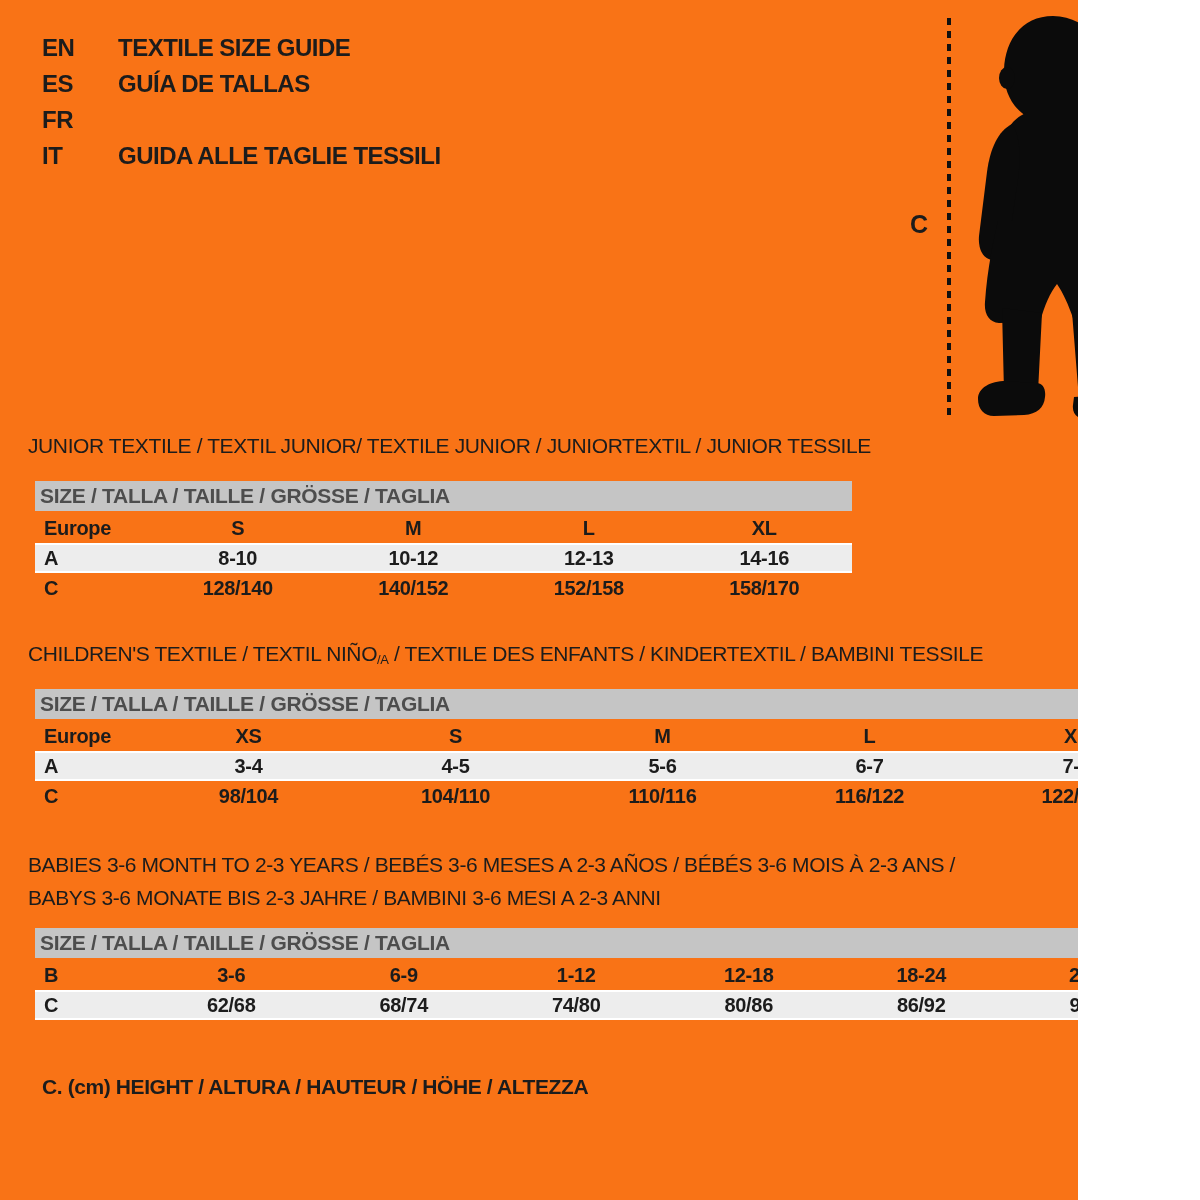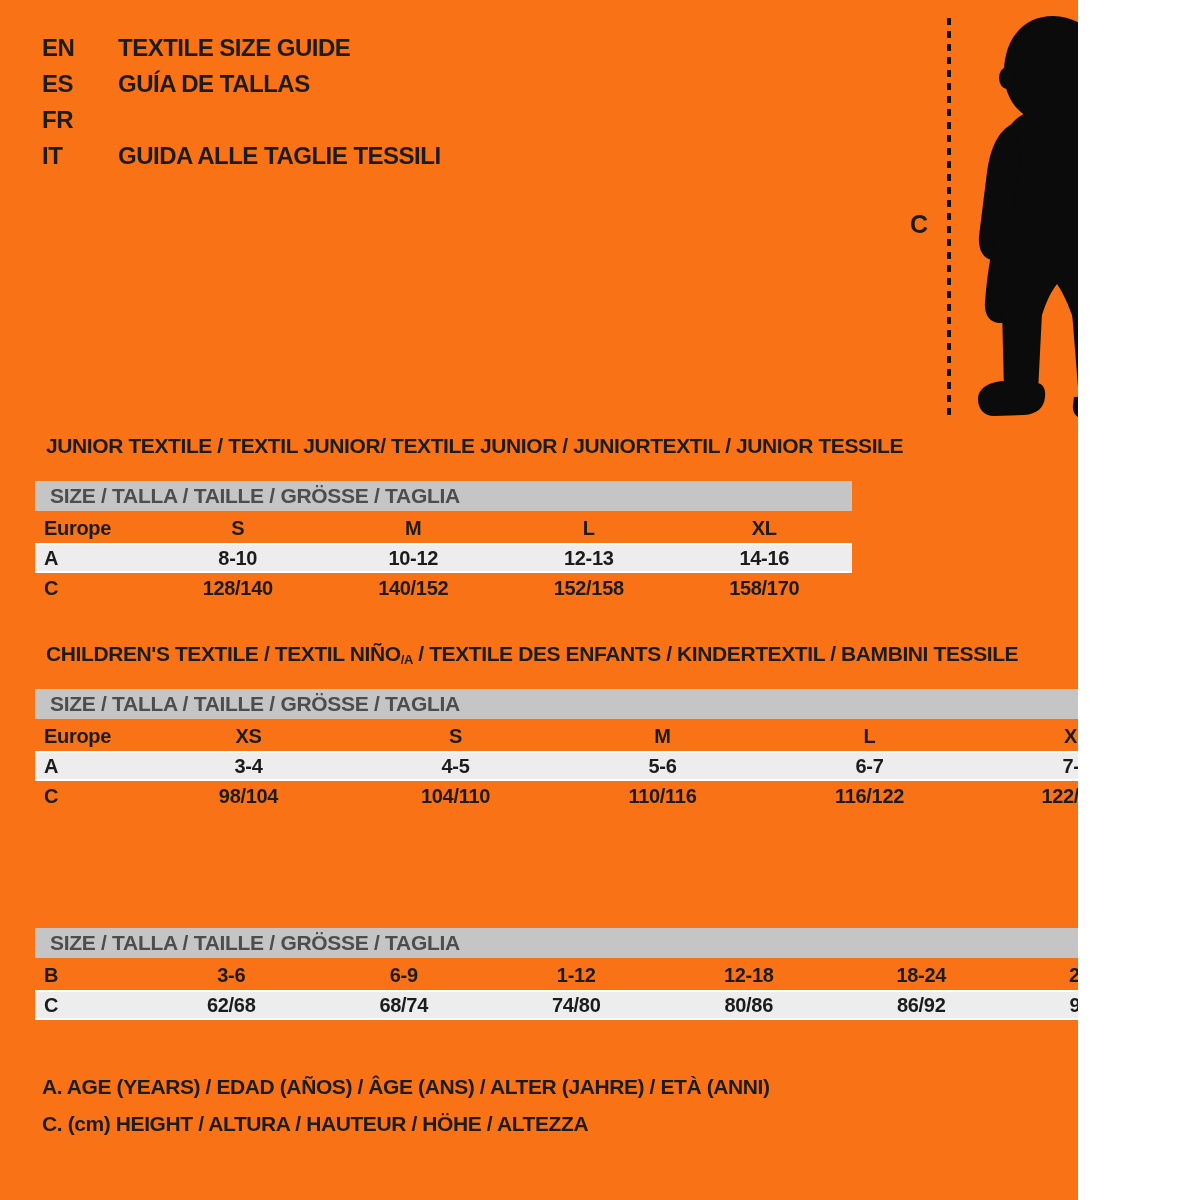--- a/index.html
+++ b/index.html
@@ -19,37 +19,37 @@
 
   
   .figure-svg { position:absolute; left:938px; top:12px; }
   .figure-label {
     position:absolute; left:910px; top:212px;
     font-size:25px; font-weight:700; line-height:1;
   }
 
   
   .section-title {
-    position:absolute; left:46px; font-size:21px; font-weight:700;
+    position:absolute; left:28px; font-size:21px; font-weight:400;
     letter-spacing:-0.4px; white-space:nowrap; line-height:24px;
   }
   #junior-title   { top:434px; }
   #children-title { top:642px; }
   #babies-title   { top:848px; }
   #babies-title .line { height:33px; line-height:33px; }
   .title-sub { font-size:13px; vertical-align:baseline; position:relative; top:3px; }
 
   
   .size-table { position:absolute; left:35px; }
   #junior-table   { top:481px; width:817px;  }
   #children-table { top:689px; width:1145px; }
   #babies-table   { top:928px; width:1145px; }
   .t-header {
     height:30px; line-height:30px; background:#c5c5c5; color:#4d4d4d;
-    font-weight:700; font-size:21px; letter-spacing:-0.3px; padding-left:15px;
+    font-weight:700; font-size:21px; letter-spacing:-0.3px; padding-left:5px;
   }
   .t-body { margin-top:2px; }
   .t-row {
     display:grid; height:30px; align-items:center;
     font-weight:700; font-size:20px; letter-spacing:-0.3px;
   }
   .t-row.shaded {
     background:#ededed; box-sizing:border-box;
     border-top:2px solid #ffffff; border-bottom:2px solid #ffffff;
   }
@@ -160,20 +160,24 @@
         <span class="cell-label">C</span>
         <span class="cell-val">98/104</span>
         <span class="cell-val">104/110</span>
         <span class="cell-val">110/116</span>
         <span class="cell-val">116/122</span>
         <span class="cell-val">122/128</span>
       </div>
     </div>
   </div>
 
+  <div class="section-title" id="babies-title">
+    <div class="line">BABIES 3-6 MONTH TO 2-3 YEARS / BEBÉS 3-6 MESES A 2-3 AÑOS / BÉBÉS 3-6 MOIS À 2-3 ANS /</div>
+    <div class="line">BABYS 3-6 MONATE BIS 2-3 JAHRE / BAMBINI 3-6 MESI A 2-3 ANNI</div>
+  </div>
   <div class="size-table" id="babies-table">
     <div class="t-header">SIZE / TALLA / TAILLE / GRÖSSE / TAGLIA</div>
     <div class="t-body">
       <div class="t-row babies-grid">
         <span class="cell-label">B</span>
         <span class="cell-val">3-6</span>
         <span class="cell-val">6-9</span>
         <span class="cell-val">1-12</span>
         <span class="cell-val">12-18</span>
         <span class="cell-val">18-24</span>
@@ -185,17 +189,16 @@
         <span class="cell-val">68/74</span>
         <span class="cell-val">74/80</span>
         <span class="cell-val">80/86</span>
         <span class="cell-val">86/92</span>
         <span class="cell-val">92/98</span>
       </div>
     </div>
   </div>
 
   <div class="legend">
-    <div class="legend-line">A. AGE (YEARS) / EDAD (AÑOS) / ÂGE (ANS) / ALTER (JAHRE) / ETÀ (ANNI)</div>
     <div class="legend-line">C. (cm) HEIGHT / ALTURA / HAUTEUR / HÖHE / ALTEZZA</div>
   </div>
 
 </div>
 
 </body></html>

